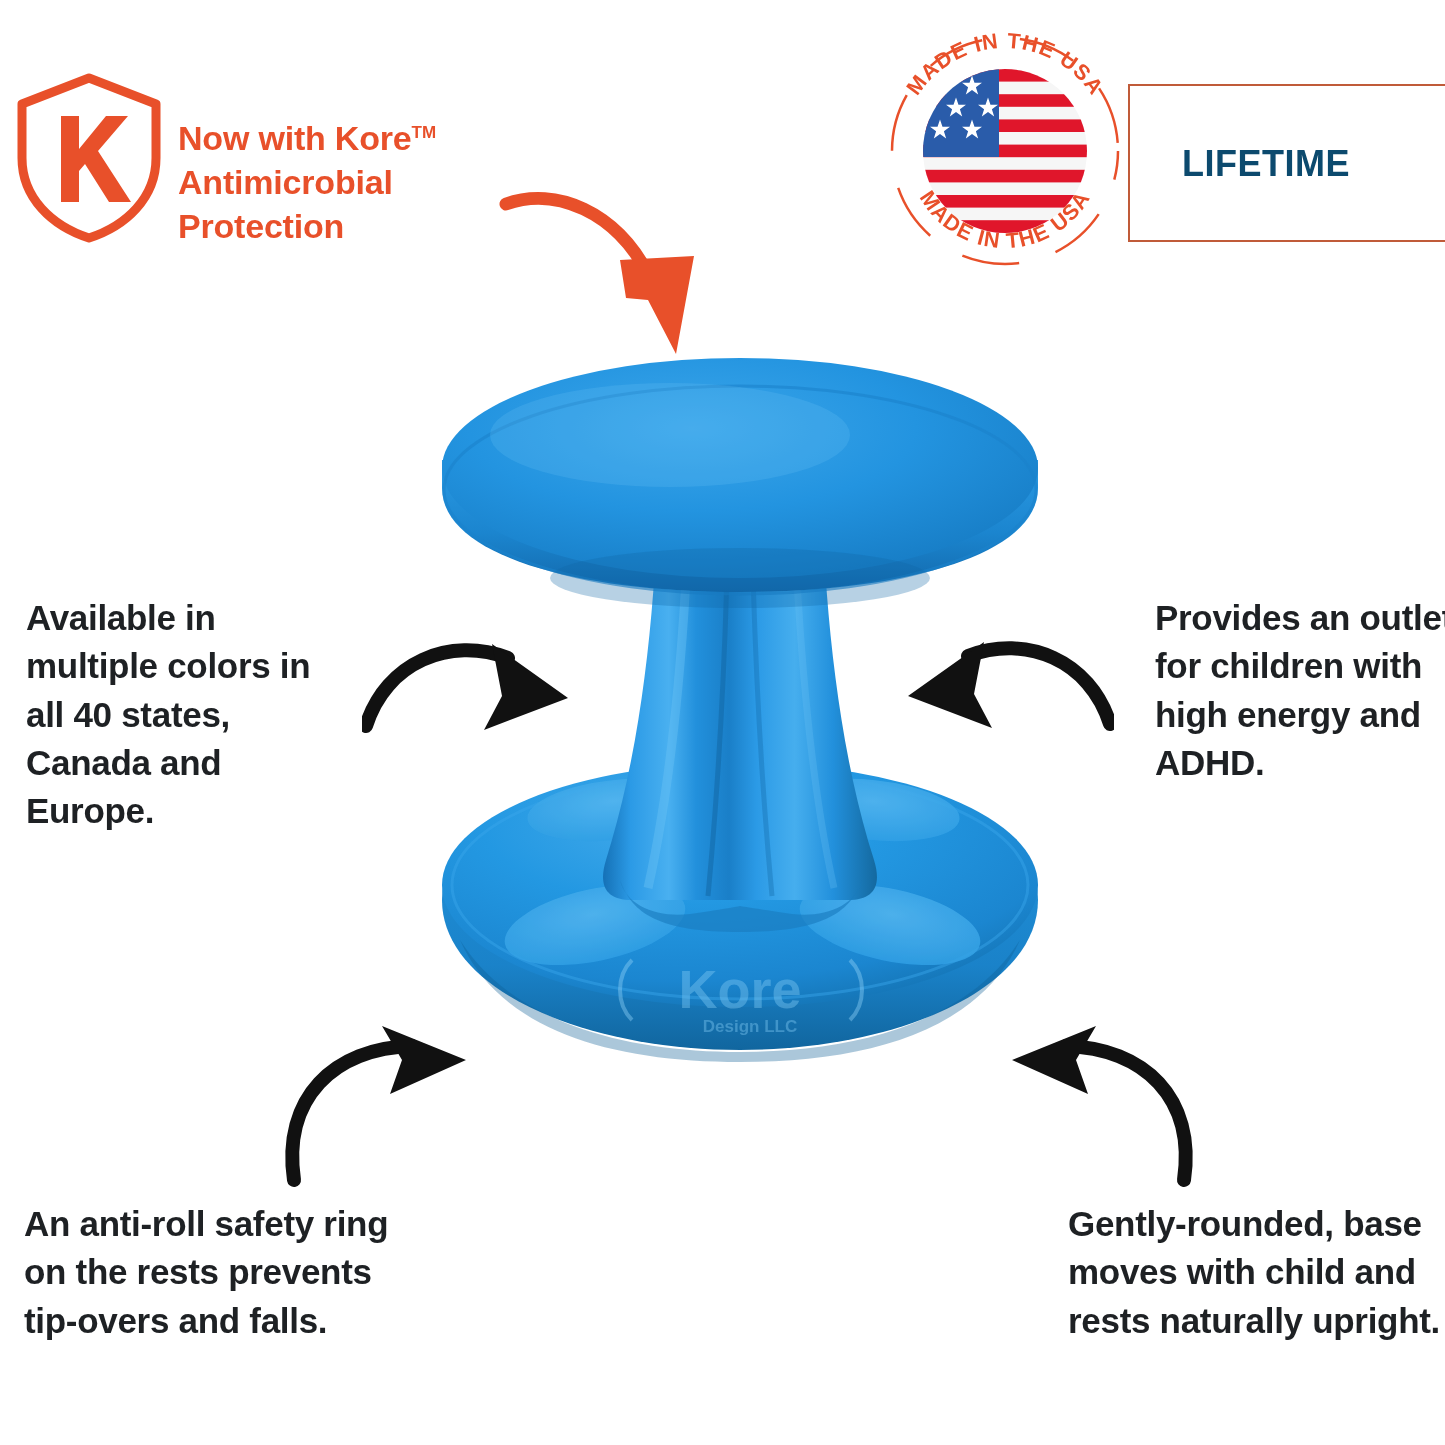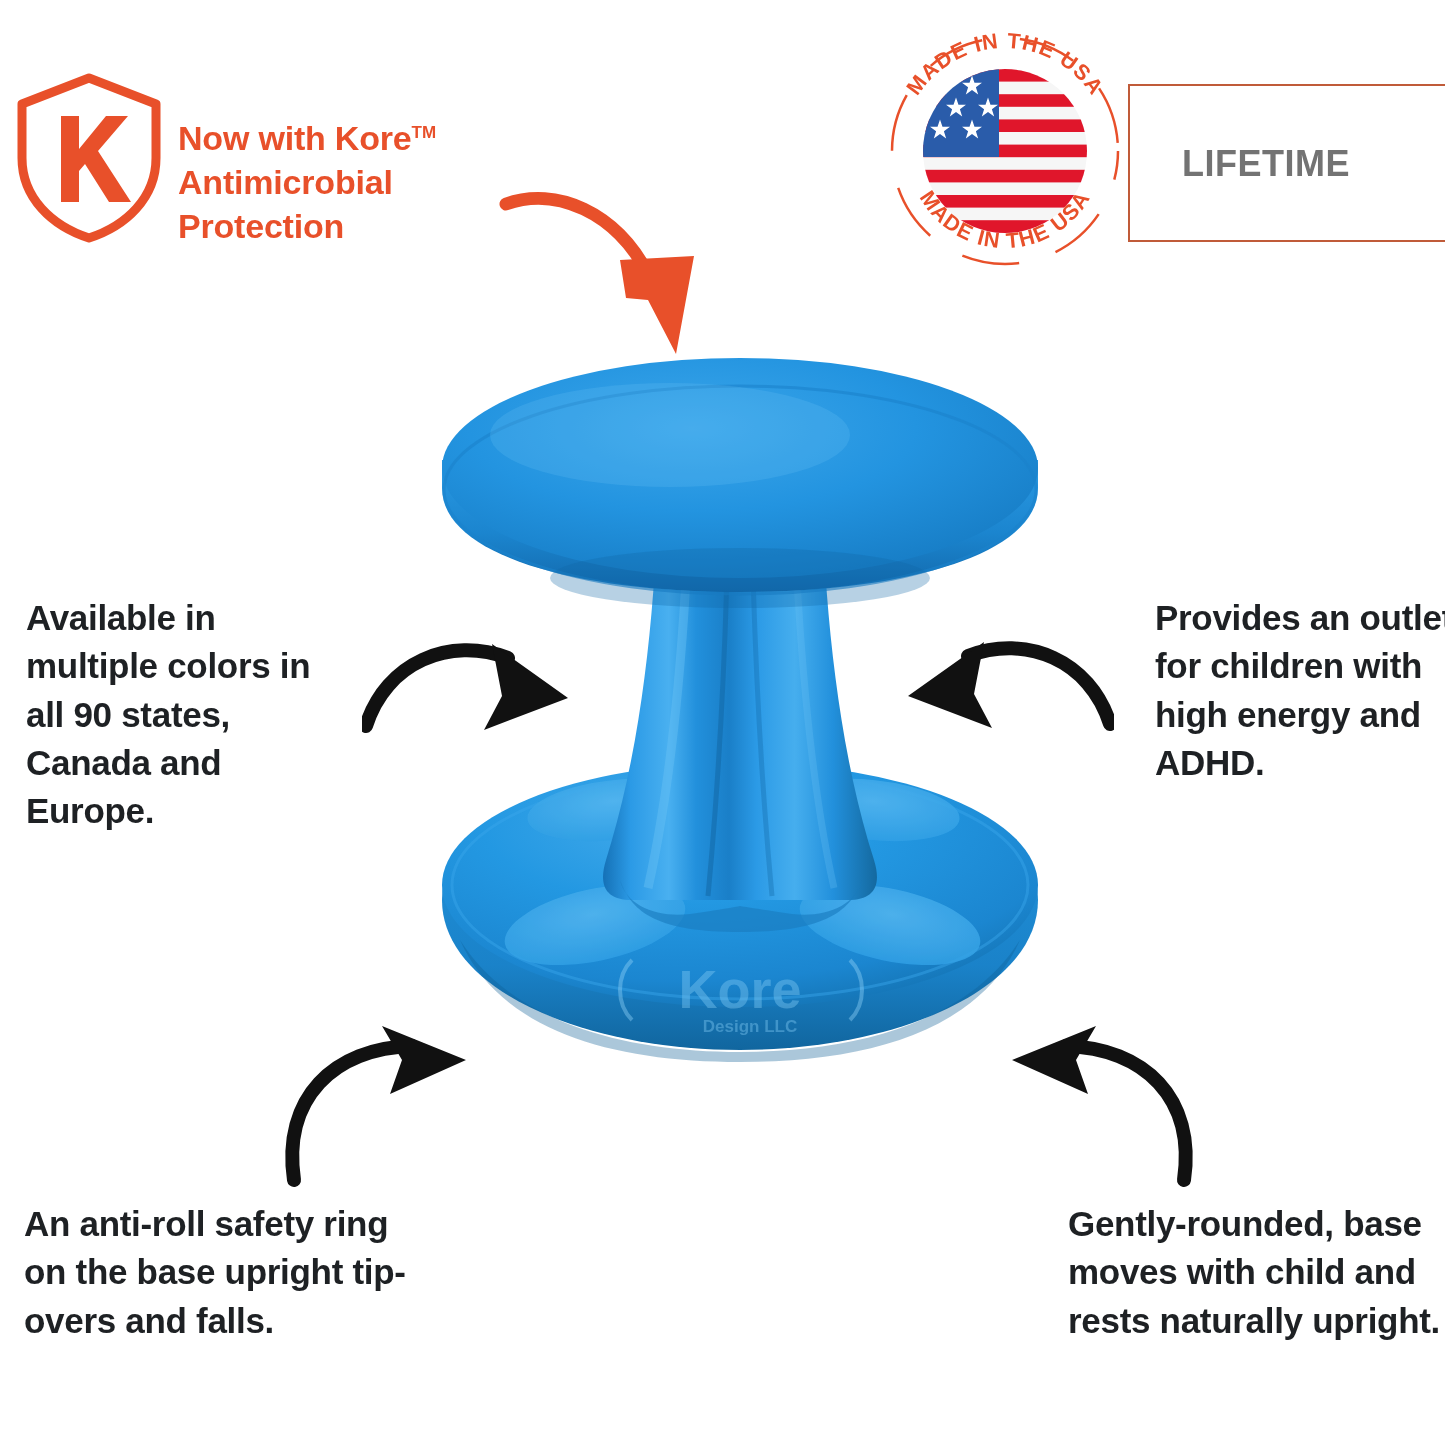--- a/index.html
+++ b/index.html
@@ -16,21 +16,21 @@
   #antimicrobial-text{position:absolute;left:164px;top:22px;width:300px;
       color:#e8502a;font-size:34px;font-weight:bold;line-height:1.30;
       letter-spacing:-0.2px;margin-top:22px;}
   #antimicrobial-text .tm{font-size:17px;vertical-align:super;letter-spacing:0;}
 
   
   #usa-badge{left:880px;top:26px;width:250px;height:250px;}
   #warranty-box{left:1128px;top:84px;width:330px;height:158px;
       border:2px solid #c05b39;border-right:none;box-sizing:border-box;
       display:flex;align-items:center;}
-  #warranty-text{padding-left:52px;color:#737373;font-size:36px;
+  #warranty-text{padding-left:52px;color:#0c4a6e;font-size:36px;
       font-weight:bold;line-height:1.25;letter-spacing:0.5px;}
 
   
   .callout{color:#1e2124;font-size:35px;font-weight:bold;line-height:1.38;
       letter-spacing:-0.3px;}
   #callout-colors{left:26px;top:594px;width:330px;}
   #callout-outlet{left:1155px;top:594px;width:300px;}
   #callout-safety{left:24px;top:1200px;width:400px;}
   #callout-rounded{left:1068px;top:1200px;width:380px;}
 
@@ -241,21 +241,21 @@
   <svg class="arrow" id="arrow-left-bottom" viewBox="0 0 216 176">
     <path d="M 22 168 C 10 86 62 36 140 34" fill="none" stroke="#111111" stroke-width="14" stroke-linecap="round"></path>
     <path d="M 110 14 L 194 48 L 118 82 L 130 48 Z" fill="#111111"></path>
   </svg>
 
   <svg class="arrow" id="arrow-right-bottom" viewBox="0 0 216 176">
     <path d="M 194 168 C 206 86 154 36 76 34" fill="none" stroke="#111111" stroke-width="14" stroke-linecap="round"></path>
     <path d="M 106 14 L 22 48 L 98 82 L 86 48 Z" fill="#111111"></path>
   </svg>
 
-  <div class="abs callout" id="callout-colors">Available in multiple colors in all 90 states, Canada and Europe.</div>
+  <div class="abs callout" id="callout-colors">Available in multiple colors in all 40 states, Canada and Europe.</div>
 
   <div class="abs callout" id="callout-outlet">Provides an outlet for children with high energy and ADHD.</div>
 
-  <div class="abs callout" id="callout-safety">An anti-roll safety ring on the base upright tip-overs and falls.</div>
+  <div class="abs callout" id="callout-safety">An anti-roll safety ring on the rests prevents tip-overs and falls.</div>
 
   <div class="abs callout" id="callout-rounded">Gently-rounded, base moves with child and rests naturally upright.</div>
 
 </div>
 
 </body></html>

